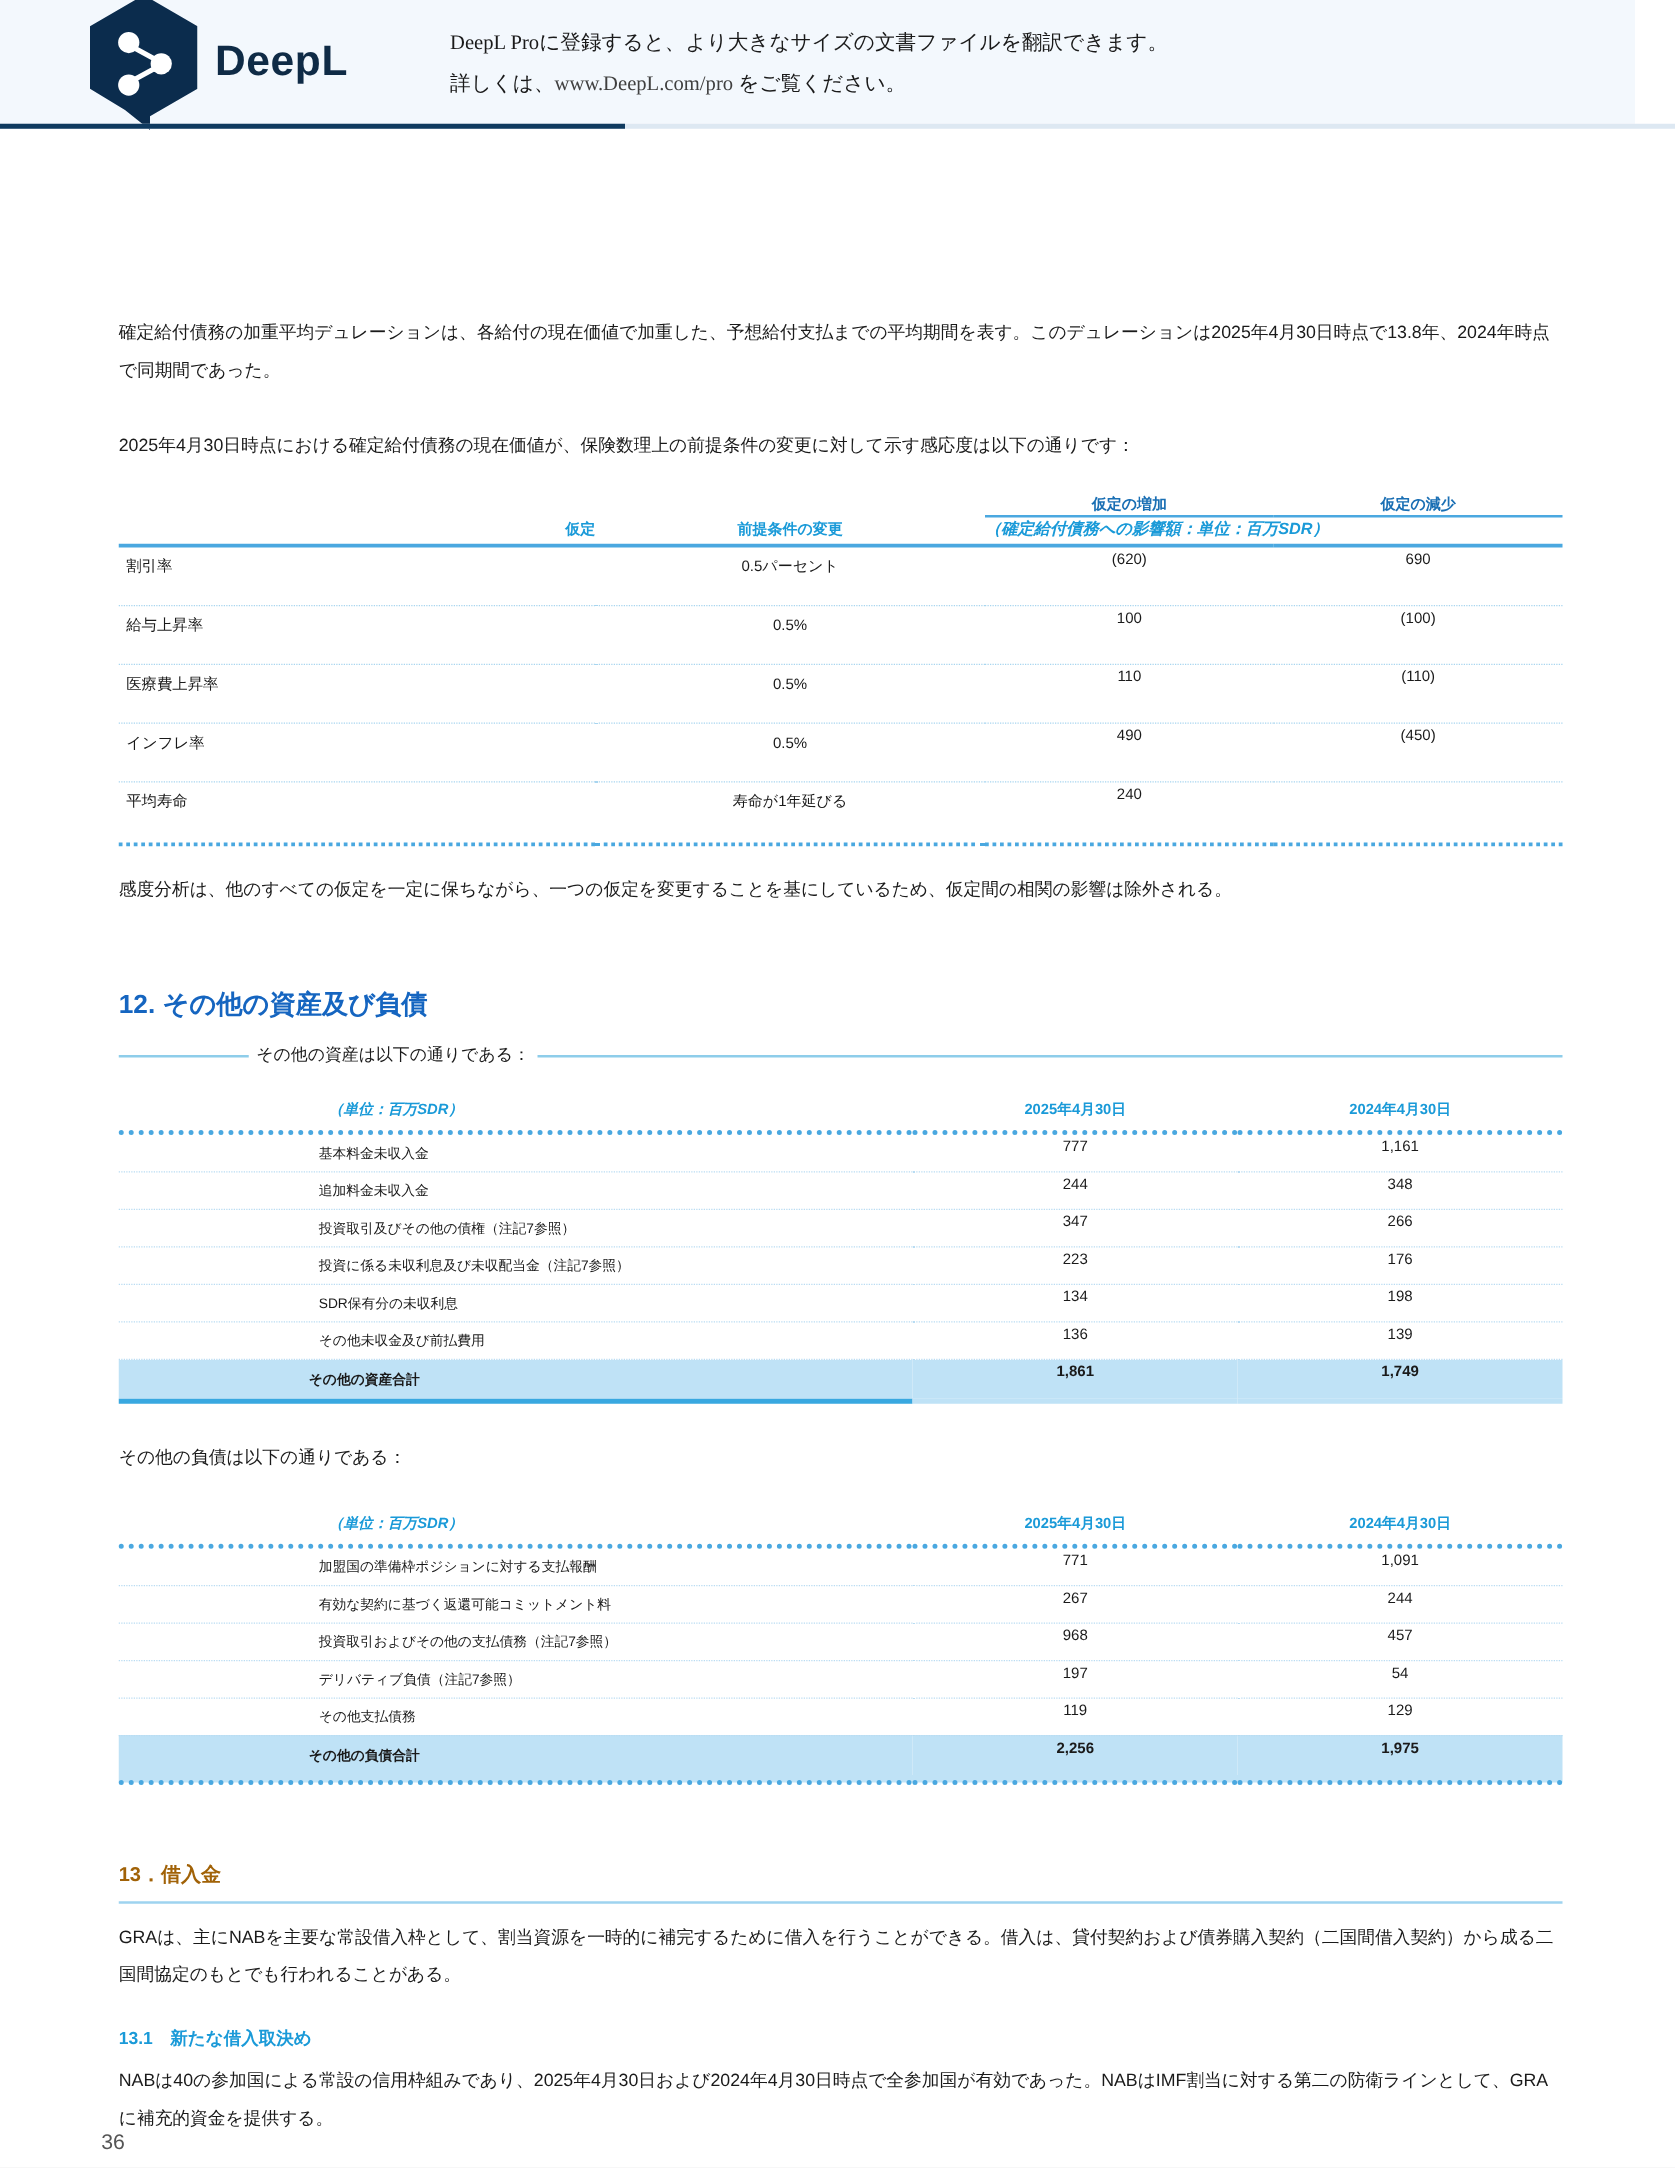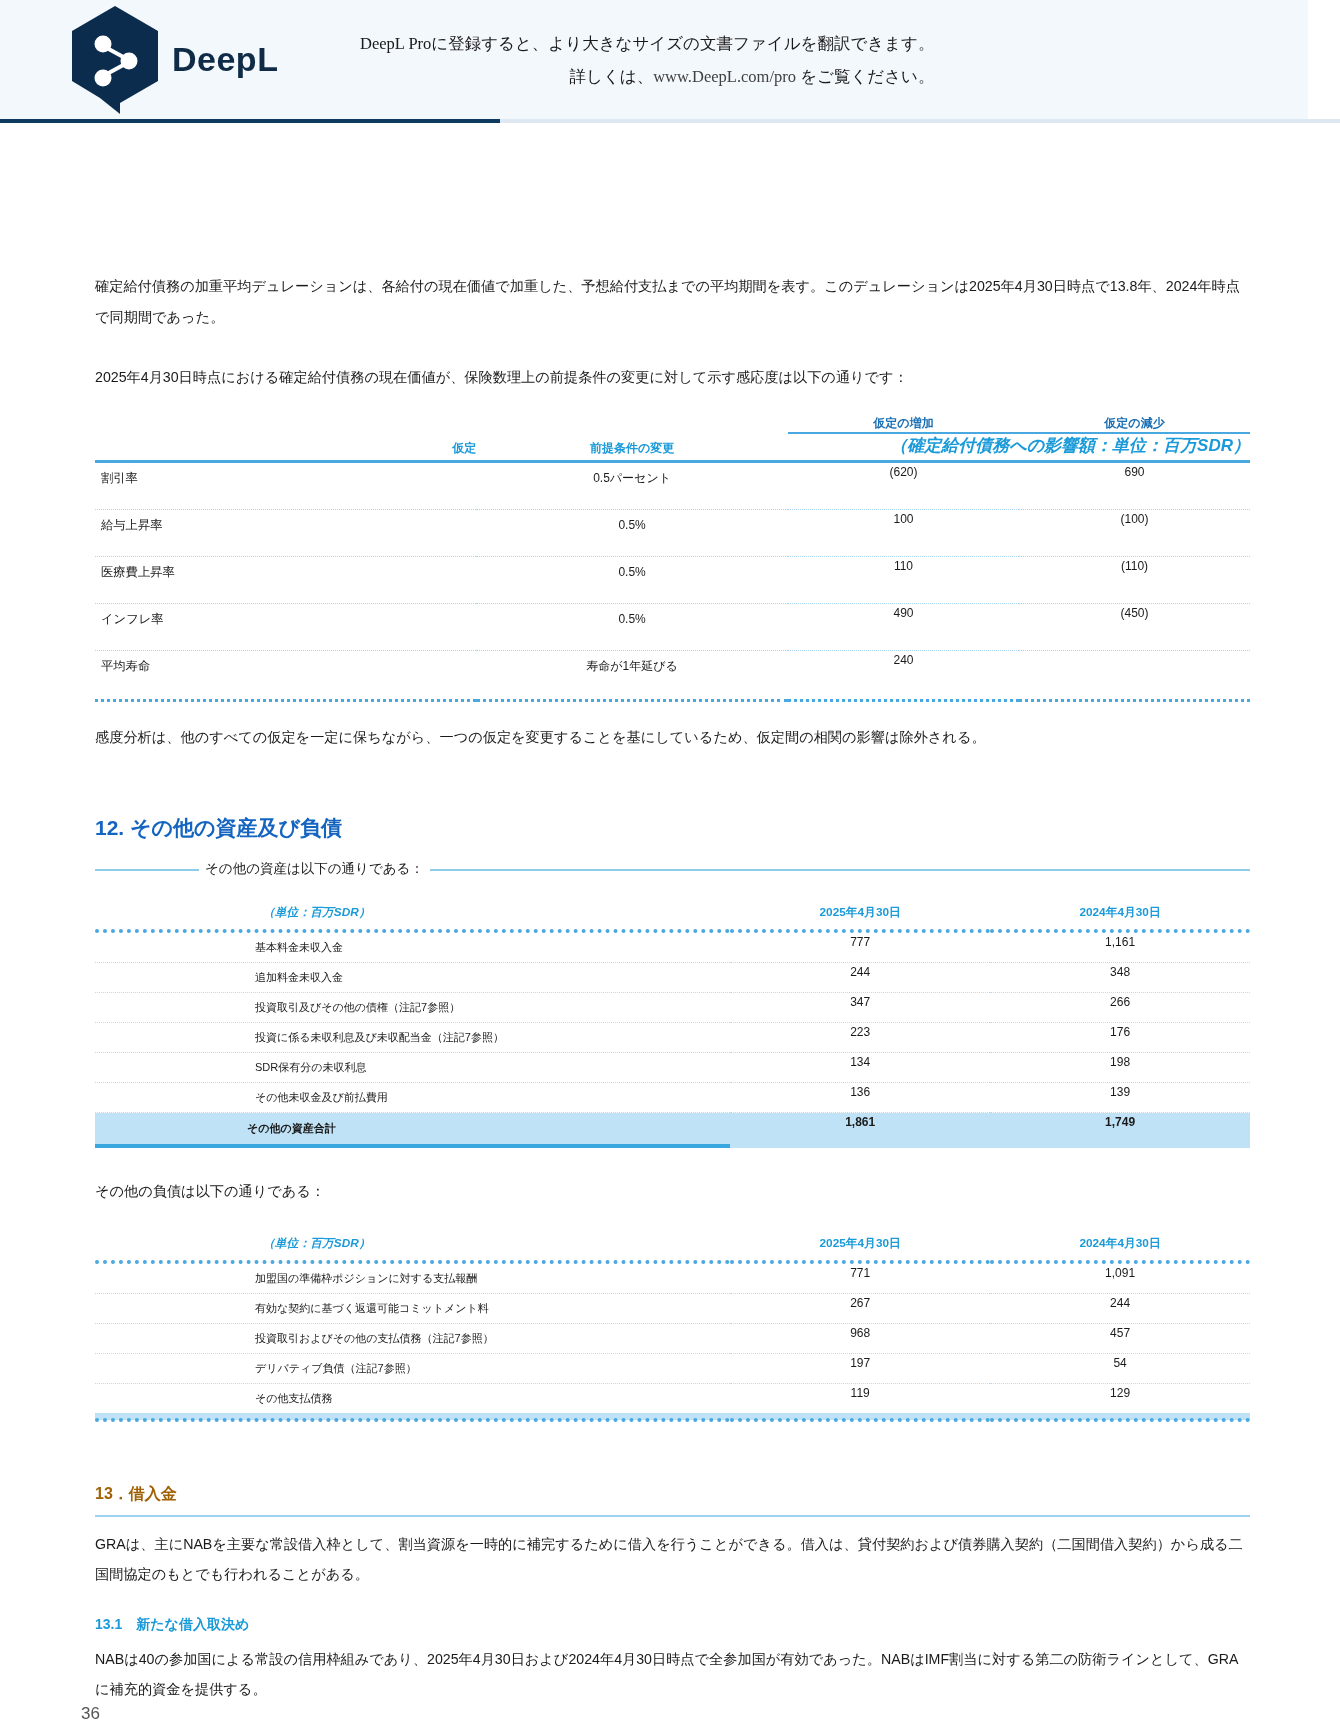--- a/index.html
+++ b/index.html
@@ -13,26 +13,25 @@
   .page {
     position: relative;
     width: 1340px;
     height: 1734px;
     background: #ffffff;
     overflow: hidden;
   }
   
   .deepl-banner {
     position: relative;
-    height: 119px;
+    height: 99px;
     background: #f3f8fd;
     display: flex;
     align-items: center;
     box-sizing: border-box;
-    text-align: right;
   }
   .deepl-logo-wrap {
     width: 300px;
     display: flex;
     align-items: center;
     padding-left: 72px;
     box-sizing: border-box;
   }
   .deepl-mark {
     width: 86px;
@@ -116,22 +115,22 @@
     font-weight: bold;
     font-size: 12px;
     padding-bottom: 5px;
     vertical-align: bottom;
   }
   .col-head.left { text-align: right; }
   .col-head.center { text-align: center; }
   .unit-note {
     color: #1a9ad8;
     font-style: italic;
-    font-size: 17px;
-    text-align: right;
+    font-size: 13px;
+    text-align: left;
     font-weight: bold;
     padding-bottom: 5px;
   }
   .thickrule td {
     border-bottom: 3px solid #4aa8e0;
     height: 3px;
     padding: 0;
   }
   .dotrule td {
     border-bottom: 1px dotted #a8d5ef;
@@ -501,20 +500,25 @@
         <tr class="rowline">
           <td class="rname">デリバティブ負債（注記7参照）</td>
           <td class="rval">197</td>
           <td class="rval">54</td>
         </tr>
         <tr class="rowline">
           <td class="rname">その他支払債務</td>
           <td class="rval">119</td>
           <td class="rval">129</td>
         </tr>
+        <tr class="total">
+          <td class="rname">その他の負債合計</td>
+          <td class="rval">2,256</td>
+          <td class="rval">1,975</td>
+        </tr>
         <tr class="totalrule-b">
           <td colspan="3"></td>
         </tr>
       </tbody>
     </table>
 
     <div style="height:62px"></div>
 
     <h2 class="sec-head-13">13．借入金</h2>
     <div class="rule-under-13"></div>

